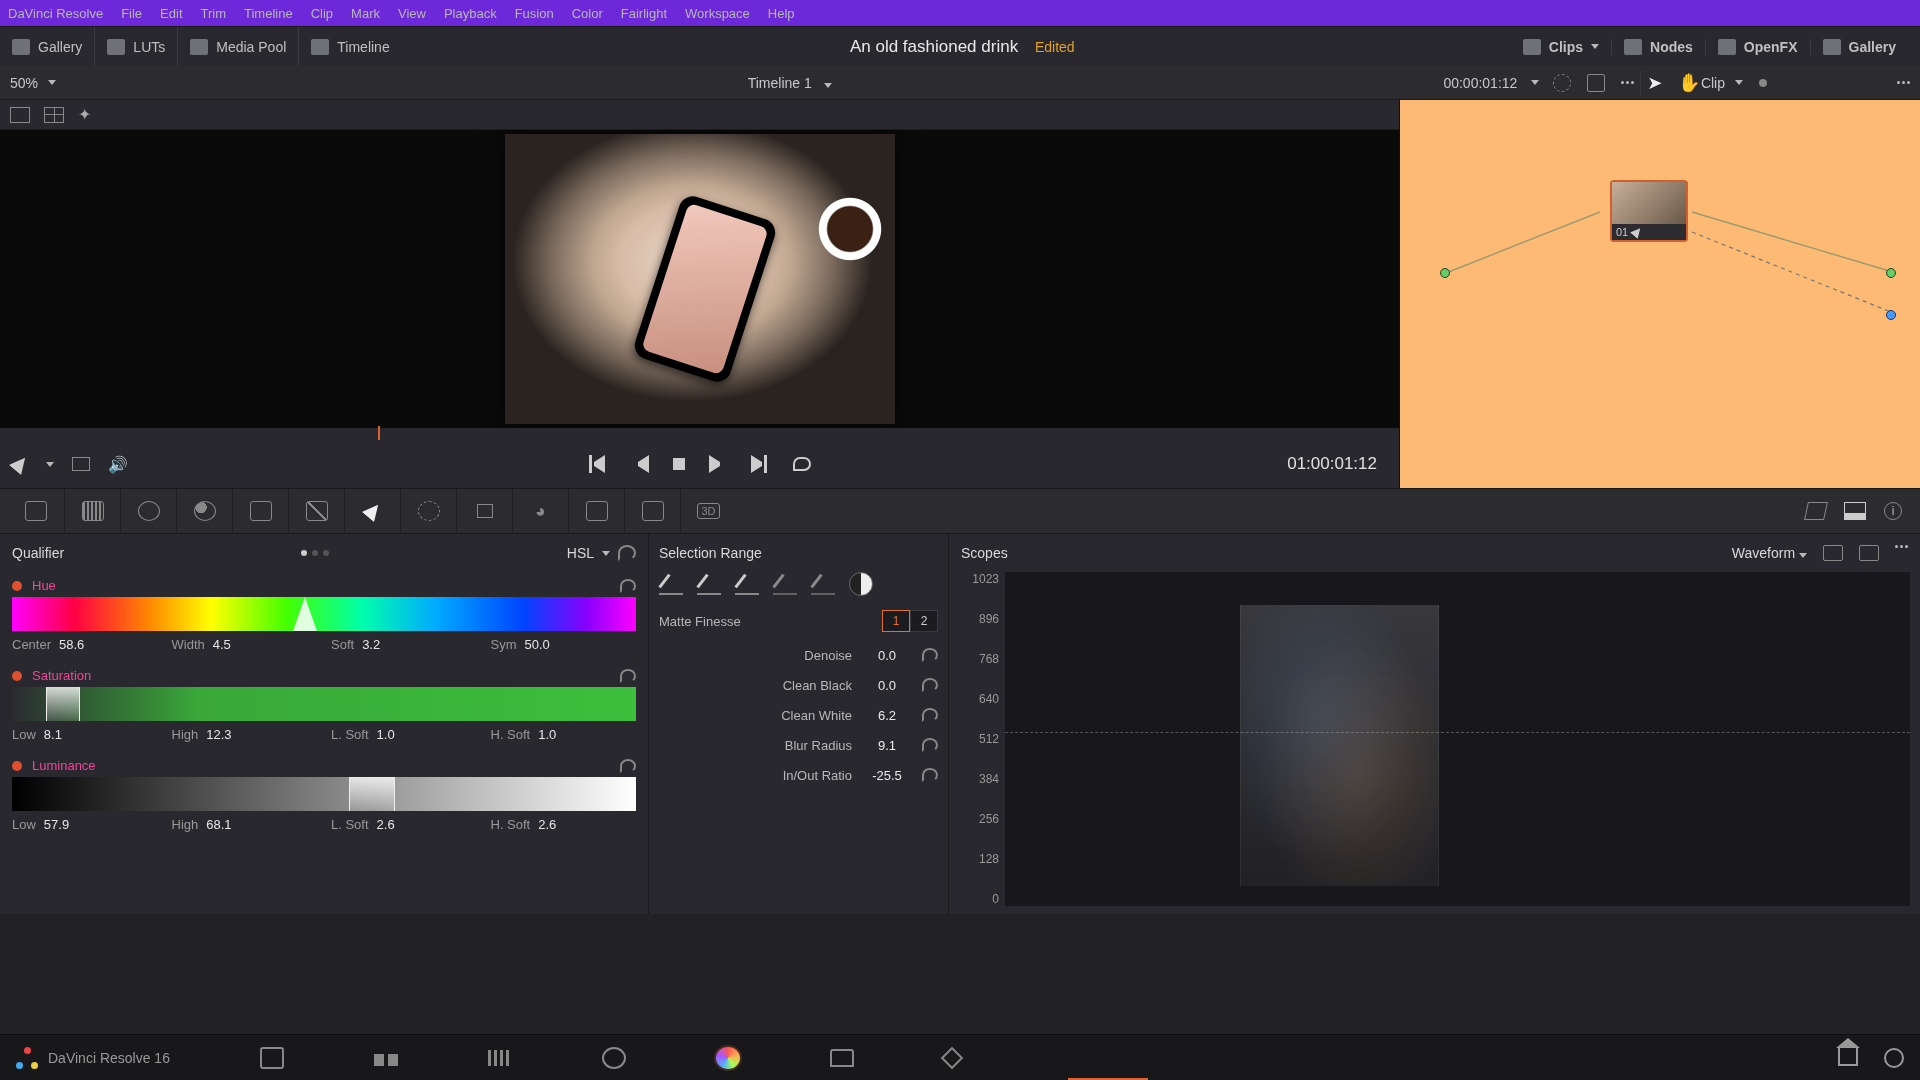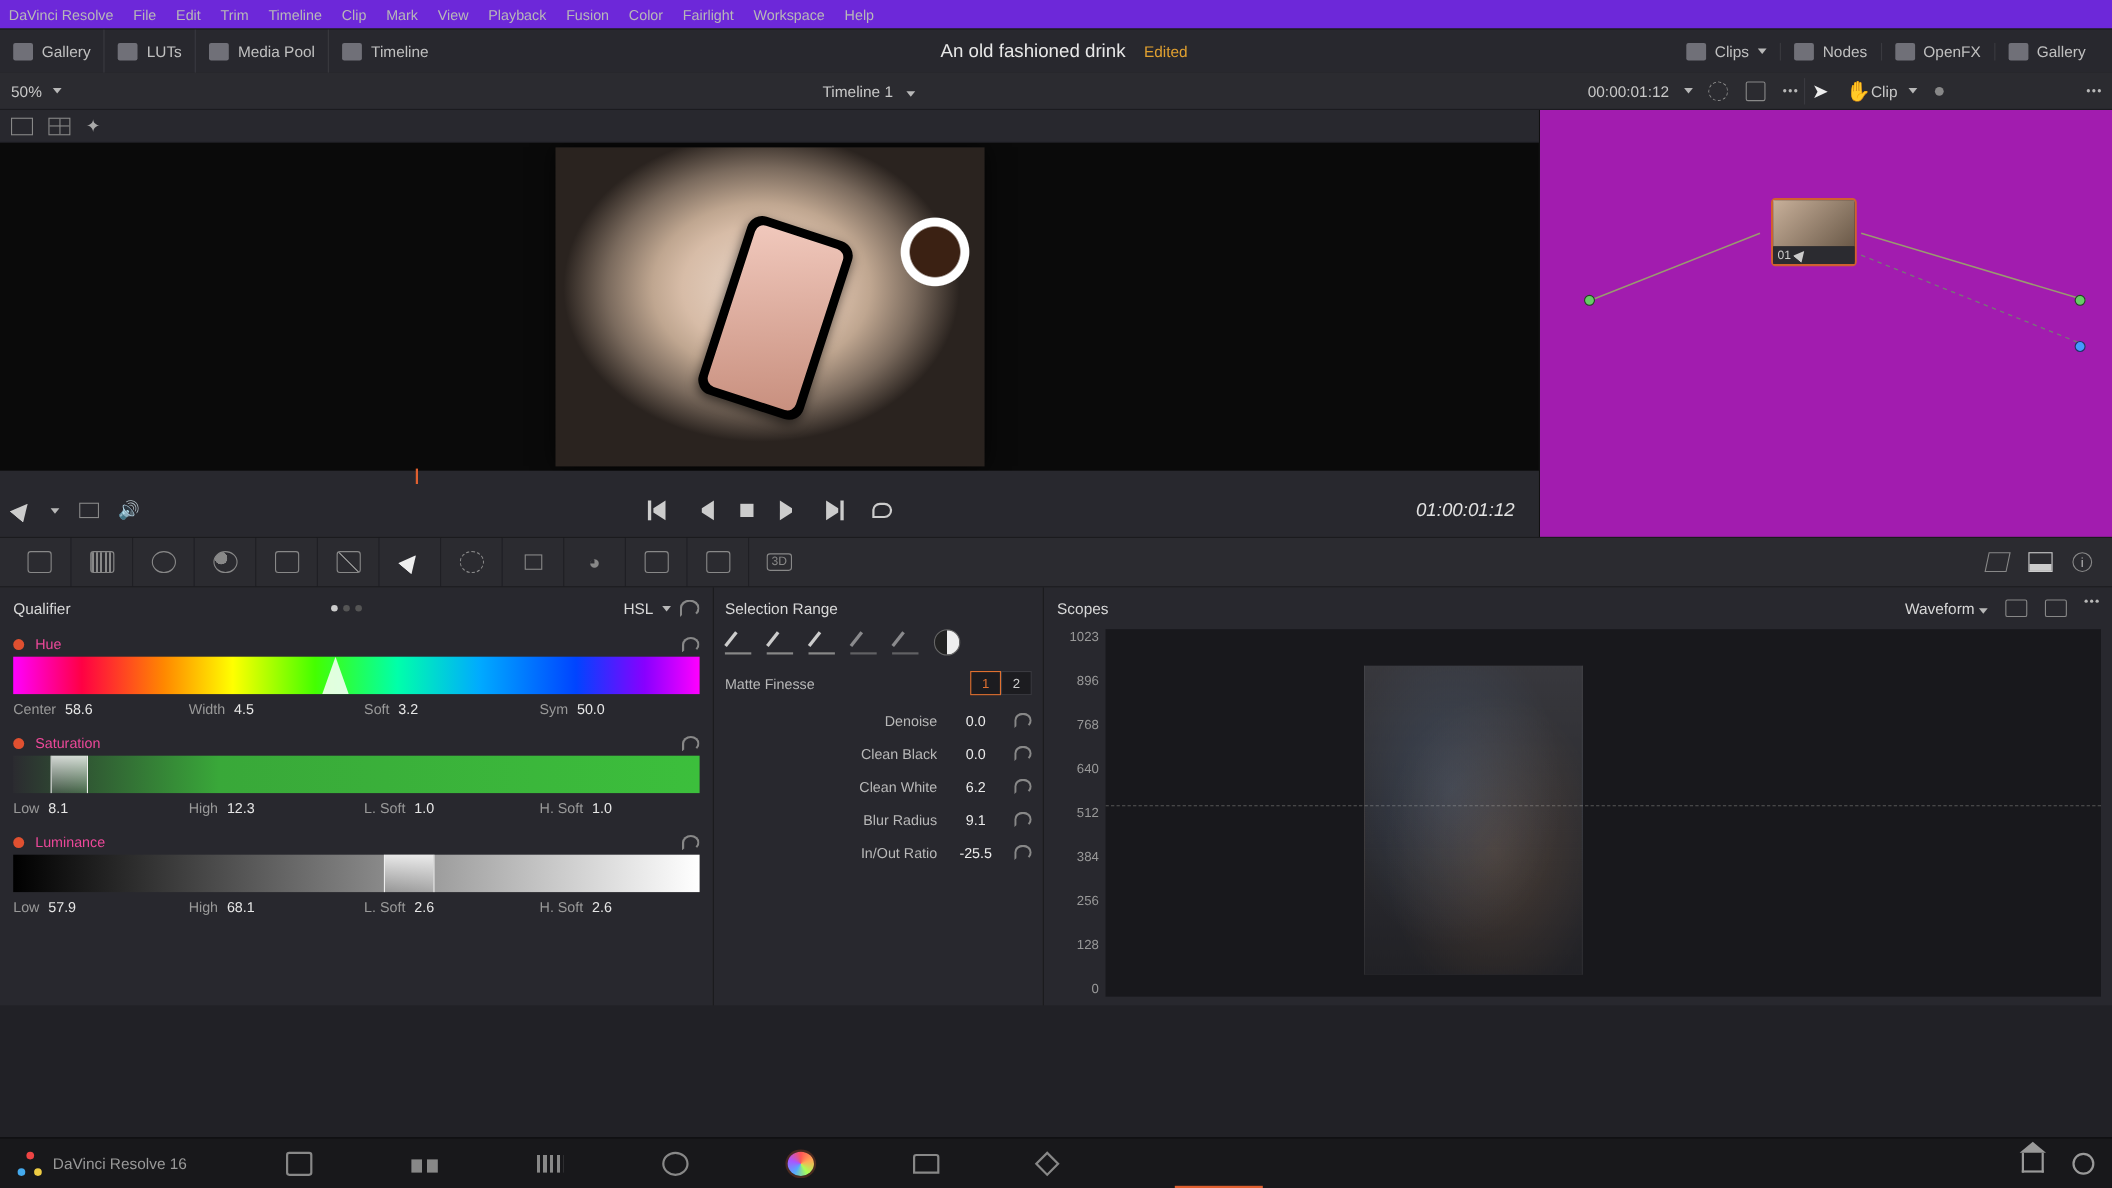--- a/index.html
+++ b/index.html
@@ -9,21 +9,21 @@
 .menubar { height: 26px; background: #6d28d9; display: flex; align-items: center; padding: 0 8px; gap: 18px; font-size: 13px; color: #b8b8b8; }
 .menubar span { cursor: default; }
 
 
 .toolbar { height: 40px; background: #28282e; border-top: 1px solid #1a1a1d; display: flex; align-items: center; padding: 0 12px; font-size: 14px; color: #c0c0c0; }
 .tb-group { display: flex; align-items: center; gap: 8px; padding: 0 12px; border-left: 1px solid #3a3a40; height: 100%; }
 .tb-group:first-child { border-left: none; padding-left: 0; }
 .tb-icon { width: 18px; height: 16px; background: #707078; display: inline-block; border-radius: 2px; }
 .proj-title { flex: 1; text-align: center; font-size: 17px; color: #e8e8e8; }
 .proj-status { color: #e0a030; margin-left: 12px; font-size: 14px; }
-.tb-right { display: flex; gap: 0; }
+.tb-right { display: flex; gap: 0; font-weight: bold; }
 
 
 .subbar { height: 34px; background: #2b2b30; display: flex; align-items: center; padding: 0 10px; font-size: 14px; color: #c8c8c8; border-bottom: 1px solid #1b1b1f; }
 .zoom { display: flex; align-items: center; gap: 10px; min-width: 140px; }
 .chev-down { width: 0; height: 0; border-left: 4px solid transparent; border-right: 4px solid transparent; border-top: 5px solid #b8b8b8; display: inline-block; }
 .subbar .timeline-name { flex: 1; text-align: center; }
 .subbar .tc { margin: 0 14px; }
 .subbar-icons { display: flex; gap: 16px; align-items: center; }
 .icon-gen { width: 18px; height: 18px; border: 1px solid #888; border-radius: 2px; }
 .node-zoom { margin-left: auto; display: flex; align-items: center; gap: 10px; }
@@ -45,29 +45,29 @@
 .phone { position: absolute; left: 150px; top: 70px; width: 100px; height: 170px; background: #000; border-radius: 14px; transform: rotate(18deg); box-shadow: 0 4px 10px rgba(0,0,0,.6); }
 .phone::after { content: ""; position: absolute; inset: 8px; background: linear-gradient(160deg, #f1c9bd, #c88f7e); border-radius: 8px; }
 .coffee { position: absolute; right: 10px; top: 60px; width: 70px; height: 70px; border-radius: 50%; background: radial-gradient(circle, #3b2113 45%, #fff 48%, #fff 62%, transparent 64%); }
 
 
 .transport-row { height: 12px; background: #28282e; position: relative; }
 .playhead { position: absolute; left: 27%; top: -2px; width: 2px; height: 14px; background: #e06030; }
 .transport { height: 48px; background: #28282e; display: flex; align-items: center; padding: 0 12px; }
 .tr-left { display: flex; align-items: center; gap: 18px; width: 260px; }
 .tr-center { flex: 1; display: flex; align-items: center; justify-content: center; gap: 24px; font-size: 16px; color: #ccc; }
-.tr-right { width: 260px; text-align: right; font-size: 17px; color: #e2e2e2; padding-right: 10px; font-style: italic; }
+.tr-right { width: 260px; text-align: right; font-size: 17px; color: #e2e2e2; padding-right: 10px; }
 .pbtn { width: 18px; height: 18px; cursor: pointer; }
 .tri-left { border-top: 7px solid transparent; border-bottom: 7px solid transparent; border-right: 11px solid #ccc; }
 .tri-right { border-top: 7px solid transparent; border-bottom: 7px solid transparent; border-left: 11px solid #ccc; }
 .sq { width: 12px; height: 12px; background: #ccc; }
 .loop { width: 18px; height: 14px; border: 2px solid #ccc; border-radius: 7px 7px 7px 0; }
 
 
-.node-pane { width: 520px; background: #a21caf; position: relative; }
+.node-pane { width: 520px; background: #fdba74; position: relative; }
 .node-box { position: absolute; left: 210px; top: 80px; width: 78px; height: 62px; border: 2px solid #d06030; border-radius: 4px; background: #1a1a1d; display: flex; flex-direction: column; }
 .node-thumb { flex: 1; background: linear-gradient(135deg, #c8b09a, #6a5948); }
 .node-lbl { background: #2b2b30; font-size: 11px; padding: 2px 4px; color: #ccc; display: flex; align-items: center; gap: 4px; }
 .conn-dot { position: absolute; width: 10px; height: 10px; border-radius: 50%; }
 .cd1 { left: 40px; top: 168px; background: #6c6; border: 1px solid #242; }
 .cd2 { right: 24px; top: 168px; background: #6c6; border: 1px solid #242; }
 .cd3 { right: 24px; top: 210px; background: #49f; border: 1px solid #236; }
 svg.conn { position: absolute; inset: 0; width: 100%; height: 100%; pointer-events: none; }
 
 

